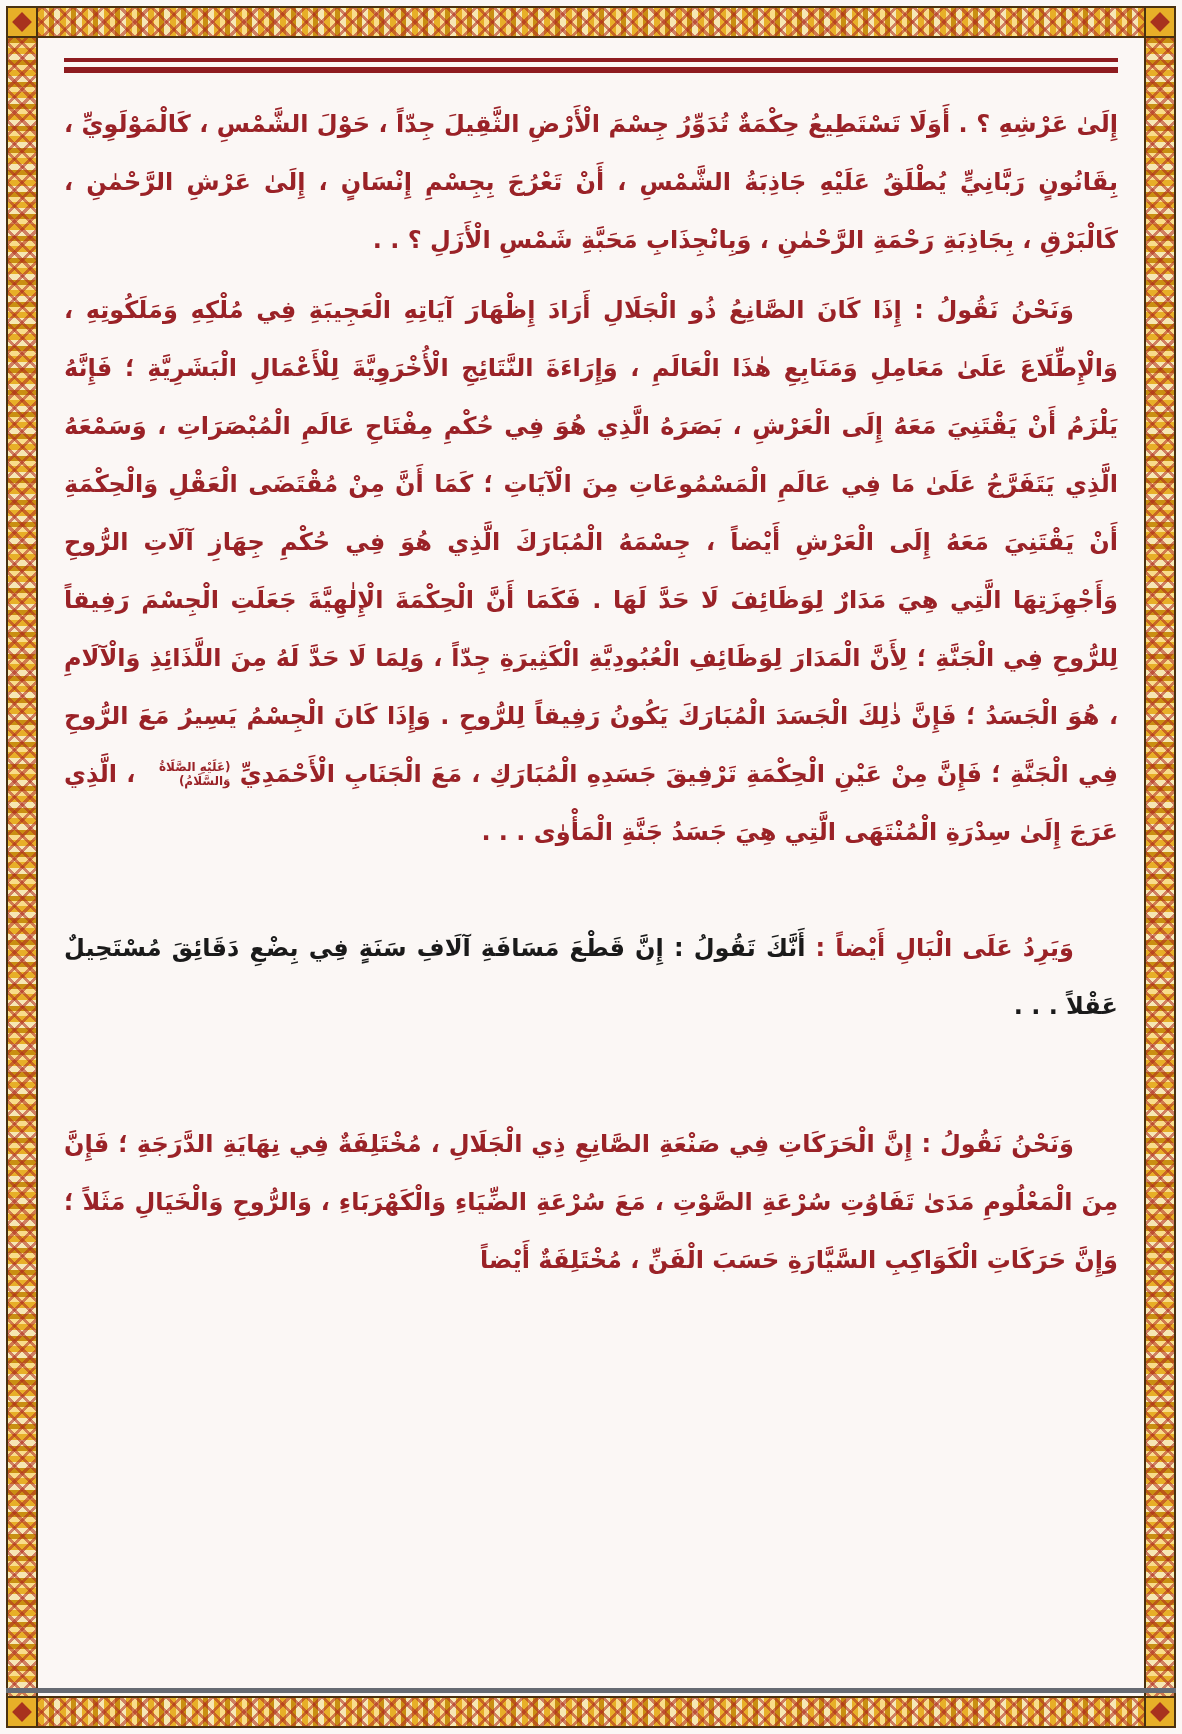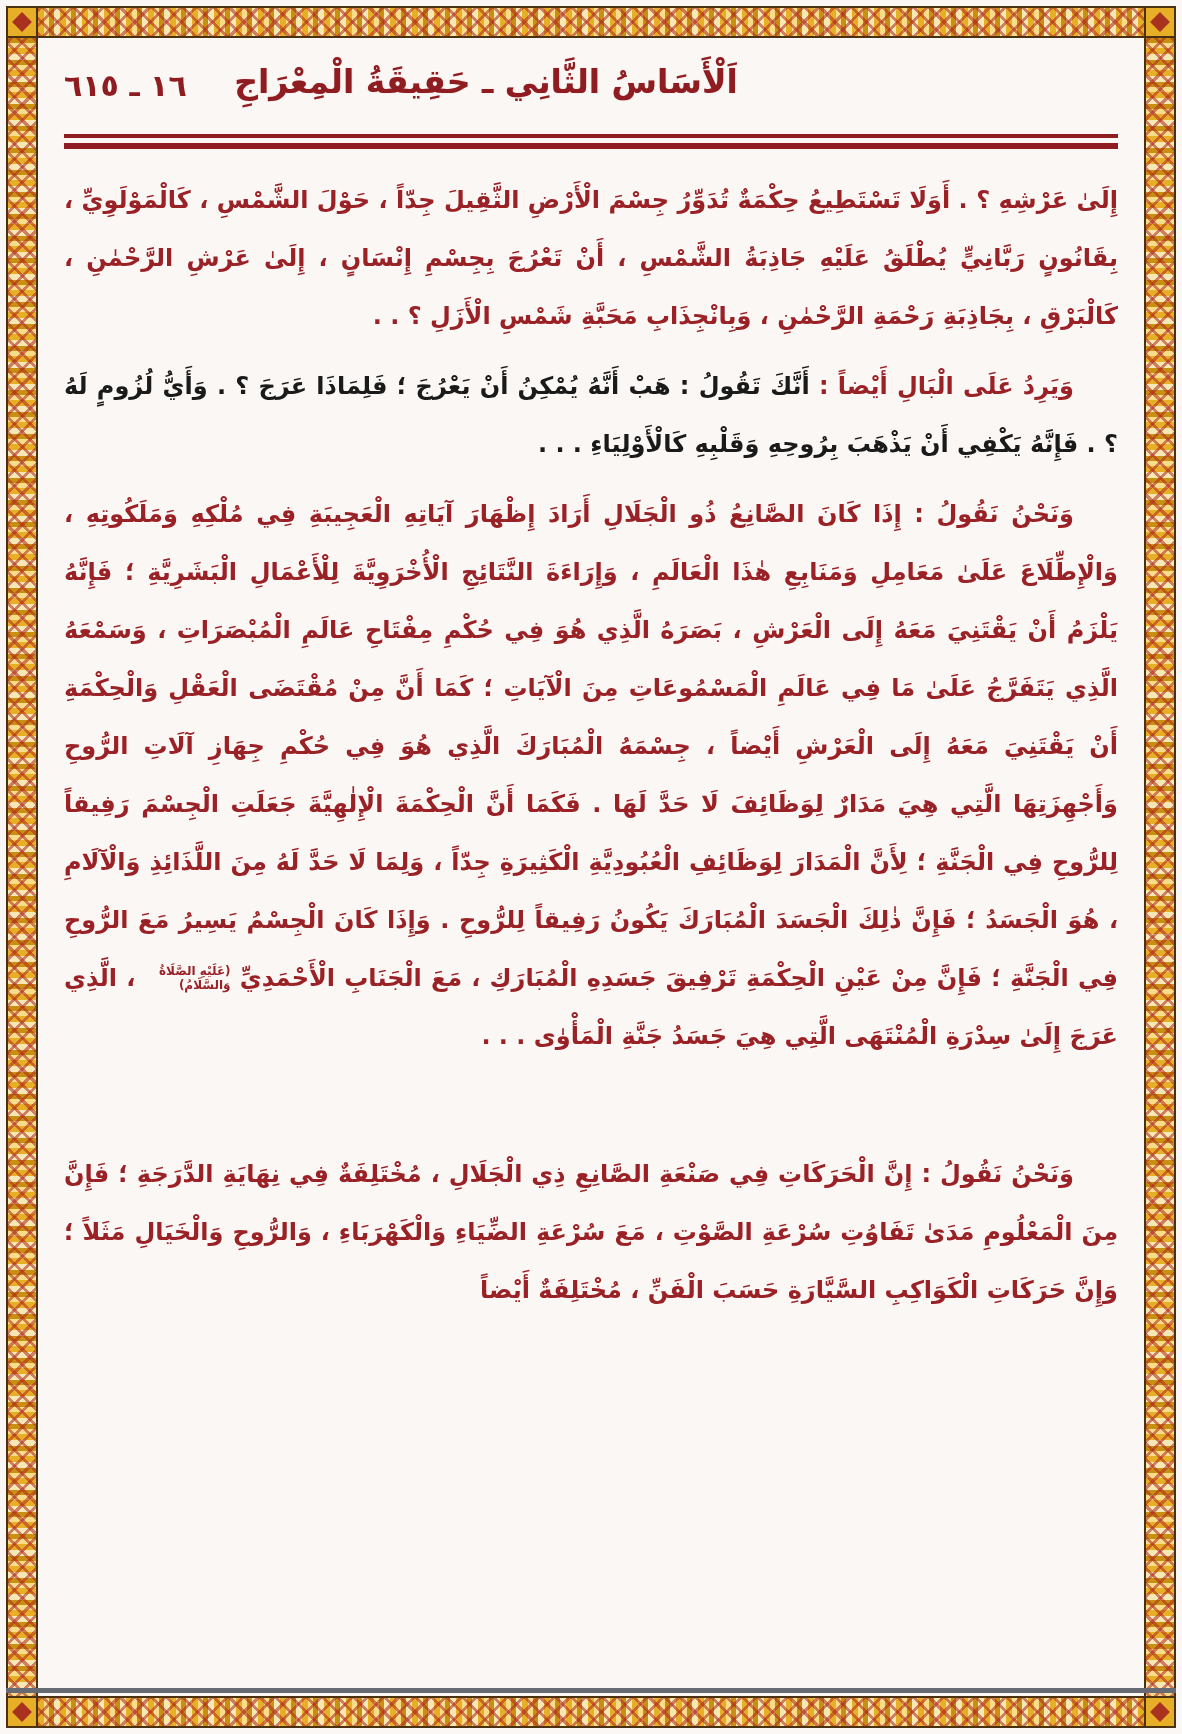--- a/index.html
+++ b/index.html
@@ -70,29 +70,25 @@
   <div class="fr fr-v fr-left"></div>
   <div class="fr fr-v fr-right"></div>
   <div class="corner c-tl"></div>
   <div class="corner c-tr"></div>
   <div class="corner c-bl"></div>
   <div class="corner c-br"></div>
   <div class="bottom-shadow"></div>
 
   <div class="content">
 
-    <div class="header">
-      <span class="page-num">١٦ ـ ٦١٥</span>
-      <div class="title">اَلْأَسَاسُ الثَّانِي ـ حَقِيقَةُ الْمِعْرَاجِ</div>
-    </div>
 
     <div class="rule1"></div>
     <div class="rule2"></div>
 
     <div class="body">
         <p class="para"><span class="seg red">إِلَىٰ عَرْشِهِ ؟ . أَوَلَا تَسْتَطِيعُ حِكْمَةٌ تُدَوِّرُ جِسْمَ الْأَرْضِ الثَّقِيلَ جِدّاً ، حَوْلَ الشَّمْسِ ، كَالْمَوْلَوِيِّ ، بِقَانُونٍ رَبَّانِيٍّ يُطْلَقُ عَلَيْهِ جَاذِبَةُ الشَّمْسِ ، أَنْ تَعْرُجَ بِجِسْمِ إِنْسَانٍ ، إِلَىٰ عَرْشِ الرَّحْمٰنِ ، كَالْبَرْقِ ، بِجَاذِبَةِ رَحْمَةِ الرَّحْمٰنِ ، وَبِانْجِذَابِ مَحَبَّةِ شَمْسِ الْأَزَلِ ؟ . .</span></p>
-        <p class="para indent gap-small"><span class="seg red">وَيَرِدُ عَلَى الْبَالِ أَيْضاً : </span><span class="seg black">أَنَّكَ تَقُولُ : هَبْ أَنَّهُ يُمْكِنُ أَنْ يَعْرُجَ ؛ فَلِمَاذَا عَرَجَ ؟ . وَأَيُّ لُزُومٍ لَهُ ؟ . فَإِنَّهُ يَكْفِي أَنْ يَذْهَبَ بِرُوحِهِ وَقَلْبِهِ كَالْأَوْلِيَاءِ . . .</span></p>
         <p class="para indent gap-small"><span class="seg red">وَنَحْنُ نَقُولُ : إِذَا كَانَ الصَّانِعُ ذُو الْجَلَالِ أَرَادَ إِظْهَارَ آيَاتِهِ الْعَجِيبَةِ فِي مُلْكِهِ وَمَلَكُوتِهِ ، وَالْإِطِّلَاعَ عَلَىٰ مَعَامِلِ وَمَنَابِعِ هٰذَا الْعَالَمِ ، وَإِرَاءَةَ النَّتَائِجِ الْأُخْرَوِيَّةَ لِلْأَعْمَالِ الْبَشَرِيَّةِ ؛ فَإِنَّهُ يَلْزَمُ أَنْ يَقْتَنِيَ مَعَهُ إِلَى الْعَرْشِ ، بَصَرَهُ الَّذِي هُوَ فِي حُكْمِ مِفْتَاحِ عَالَمِ الْمُبْصَرَاتِ ، وَسَمْعَهُ الَّذِي يَتَفَرَّجُ عَلَىٰ مَا فِي عَالَمِ الْمَسْمُوعَاتِ مِنَ الْآيَاتِ ؛ كَمَا أَنَّ مِنْ مُقْتَضَى الْعَقْلِ وَالْحِكْمَةِ أَنْ يَقْتَنِيَ مَعَهُ إِلَى الْعَرْشِ أَيْضاً ، جِسْمَهُ الْمُبَارَكَ الَّذِي هُوَ فِي حُكْمِ جِهَازِ آلَاتِ الرُّوحِ وَأَجْهِزَتِهَا الَّتِي هِيَ مَدَارٌ لِوَظَائِفَ لَا حَدَّ لَهَا . فَكَمَا أَنَّ الْحِكْمَةَ الْإِلٰهِيَّةَ جَعَلَتِ الْجِسْمَ رَفِيقاً لِلرُّوحِ فِي الْجَنَّةِ ؛ لِأَنَّ الْمَدَارَ لِوَظَائِفِ الْعُبُودِيَّةِ الْكَثِيرَةِ جِدّاً ، وَلِمَا لَا حَدَّ لَهُ مِنَ اللَّذَائِذِ وَالْآلَامِ ، هُوَ الْجَسَدُ ؛ فَإِنَّ ذٰلِكَ الْجَسَدَ الْمُبَارَكَ يَكُونُ رَفِيقاً لِلرُّوحِ . وَإِذَا كَانَ الْجِسْمُ يَسِيرُ مَعَ الرُّوحِ فِي الْجَنَّةِ ؛ فَإِنَّ مِنْ عَيْنِ الْحِكْمَةِ تَرْفِيقَ جَسَدِهِ الْمُبَارَكِ ، مَعَ الْجَنَابِ الْأَحْمَدِيِّ </span><span class="seg seal">(عَلَيْهِ الصَّلَاةُ وَالسَّلَامُ)</span><span class="seg red"> ، الَّذِي عَرَجَ إِلَىٰ سِدْرَةِ الْمُنْتَهَى الَّتِي هِيَ جَسَدُ جَنَّةِ الْمَأْوٰى . . .</span></p>
+        <p class="para indent gap-medium"><span class="seg red">وَيَرِدُ عَلَى الْبَالِ أَيْضاً : </span><span class="seg black">أَنَّكَ تَقُولُ : إِنَّ قَطْعَ مَسَافَةِ آلَافِ سَنَةٍ فِي بِضْعِ دَقَائِقَ مُسْتَحِيلٌ عَقْلاً . . .</span></p>
         <p class="para indent gap-large"><span class="seg red">وَنَحْنُ نَقُولُ : إِنَّ الْحَرَكَاتِ فِي صَنْعَةِ الصَّانِعِ ذِي الْجَلَالِ ، مُخْتَلِفَةٌ فِي نِهَايَةِ الدَّرَجَةِ ؛ فَإِنَّ مِنَ الْمَعْلُومِ مَدَىٰ تَفَاوُتِ سُرْعَةِ الصَّوْتِ ، مَعَ سُرْعَةِ الضِّيَاءِ وَالْكَهْرَبَاءِ ، وَالرُّوحِ وَالْخَيَالِ مَثَلاً ؛ وَإِنَّ حَرَكَاتِ الْكَوَاكِبِ السَّيَّارَةِ حَسَبَ الْفَنِّ ، مُخْتَلِفَةٌ أَيْضاً</span></p>
       </div>
 
   </div>
 </div>
 
 </body></html>

